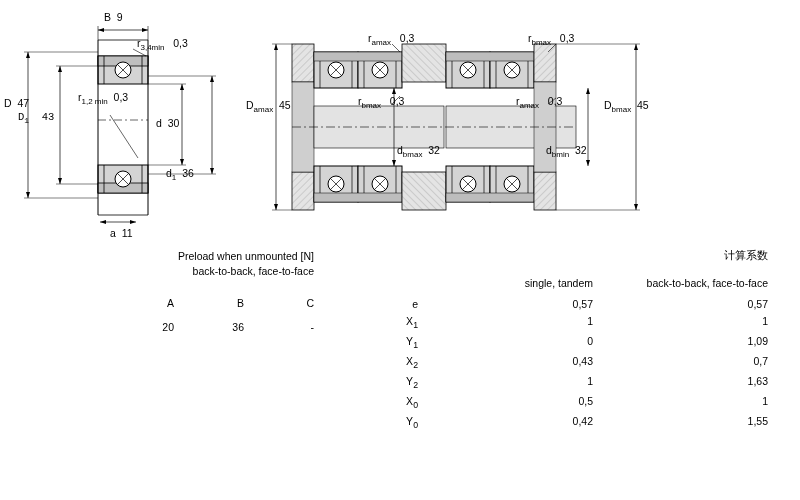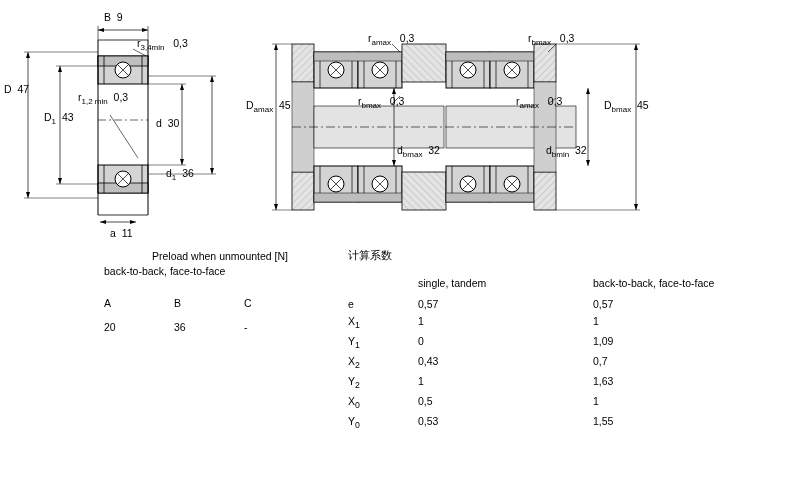--- a/index.html
+++ b/index.html
@@ -1,19 +1,19 @@
 <!DOCTYPE html>
 <html><head>
 <meta charset="utf-8">
 <style>
   html,body{margin:0;padding:0;}
   body{width:800px;height:500px;background:#ffffff;font-family:"Liberation Sans",sans-serif;color:#000;position:relative;overflow:hidden;}
   .lbl{position:absolute;font-size:10.5px;line-height:11px;white-space:nowrap;}
   .lbl sub{font-size:8px;}
-  #stage{position:absolute;left:0;top:0;width:800px;height:500px;}
+  #stage{position:absolute;left:0;top:0;width:800px;height:500px;text-align:right;}
   svg{position:absolute;left:0;top:0;}
   .tbl{position:absolute;font-size:10.5px;}
   .tbl td{font-size:10.5px;padding:0;vertical-align:top;font-family:"Liberation Sans",sans-serif;margin-top:41px;}
   .cjk{font-family:"DejaVu Sans",sans-serif;font-size:11px;}
 </style>
 </head>
 <body>
 
 <div id="stage">
 
@@ -194,23 +194,23 @@
     <line x1="392" y1="104" x2="400" y2="96" stroke="#000" stroke-width="0.6"></line>
     <line x1="556" y1="44" x2="548" y2="52" stroke="#000" stroke-width="0.6"></line>
     <line x1="548" y1="104" x2="556" y2="98" stroke="#000" stroke-width="0.6"></line>
   </g>
 </svg>
 
 <div class="lbl" style="left:104px; top:12px;"><span>B</span>&nbsp;&nbsp;<span>9</span></div>
 
 <div class="lbl" style="left:137px; top:38px;">r<sub>3,4min</sub>&nbsp;&nbsp;&nbsp;<span>0,3</span></div>
 
-<div class="lbl" style="left:4px; top:84px;"><span>D</span>&nbsp;&nbsp;<span>47</span></div>
-
-<div class="lbl" style="left:44px; top:112px;">D<sub>1</sub>&nbsp;&nbsp;<span>43</span></div>
+<div class="lbl" style="left:4px; top:98px;"><span>D</span>&nbsp;&nbsp;<span>47</span></div>
+
+<div class="lbl" style="left:18px; top:112px;font-family:Liberation Mono, monospace;">D<sub>1</sub>&nbsp;&nbsp;<span>43</span></div>
 
 <div class="lbl" style="left:78px; top:92px;">r<sub>1,2 min</sub>&nbsp;&nbsp;<span>0,3</span></div>
 
 <div class="lbl" style="left:156px; top:118px;"><span>d</span>&nbsp;&nbsp;<span>30</span></div>
 
 <div class="lbl" style="left:166px; top:140px;margin-top:28px;">d<sub>1</sub>&nbsp;&nbsp;<span>36</span></div>
 
 <div class="lbl" style="left:110px; top:228px;"><span>a</span>&nbsp;&nbsp;<span>11</span></div>
 
 <div class="lbl" style="left:368px; top:33px;">r<sub>amax</sub>&nbsp;&nbsp;&nbsp;<span>0,3</span></div>
@@ -283,20 +283,20 @@
       <td style="padding-top:5px;">1</td>
       <td style="padding-top:5px;">1,63</td>
     </tr>
     <tr>
       <td style="padding-top:5px;">X<sub>0</sub></td>
       <td style="padding-top:5px;">0,5</td>
       <td style="padding-top:5px;">1</td>
     </tr>
     <tr>
       <td style="padding-top:5px;">Y<sub>0</sub></td>
-      <td style="padding-top:5px;">0,53</td>
+      <td style="padding-top:5px;">0,42</td>
       <td style="padding-top:5px;">1,55</td>
     </tr>
   </tbody>
       </table>
 </div>
 
 </div>
 
 </body></html>

